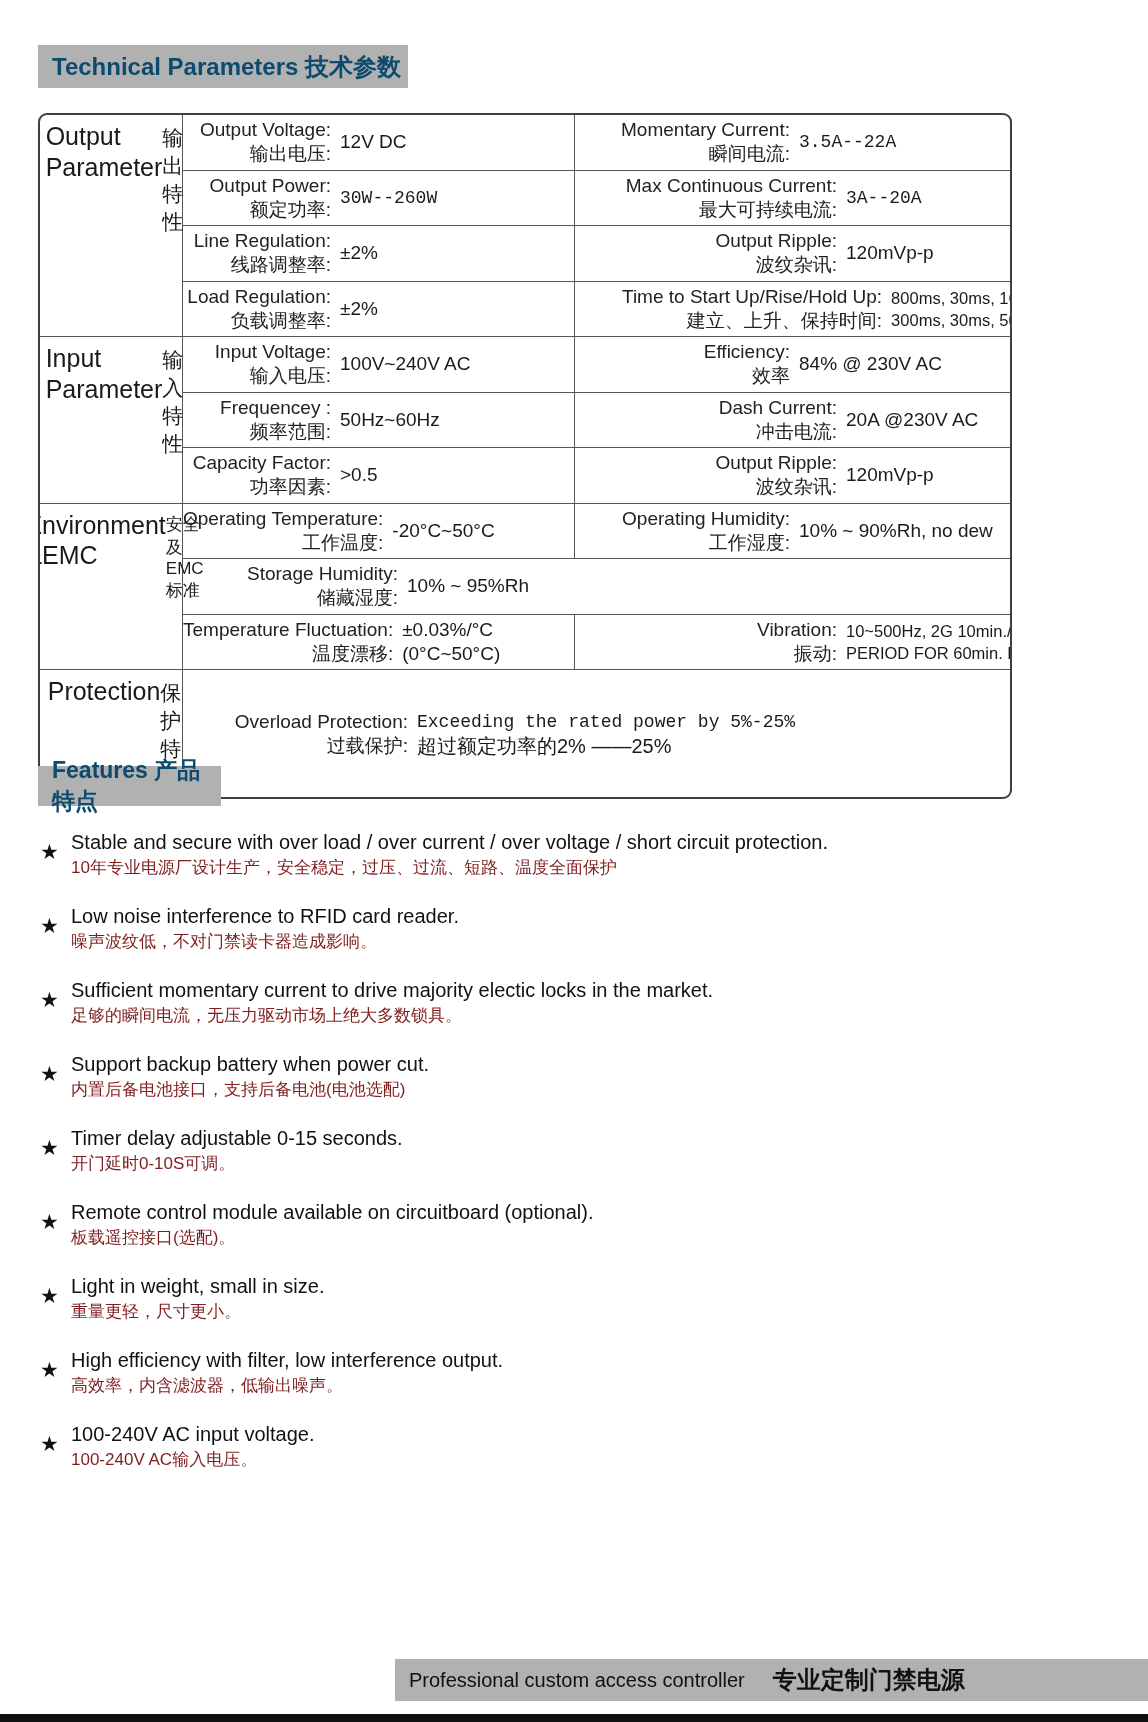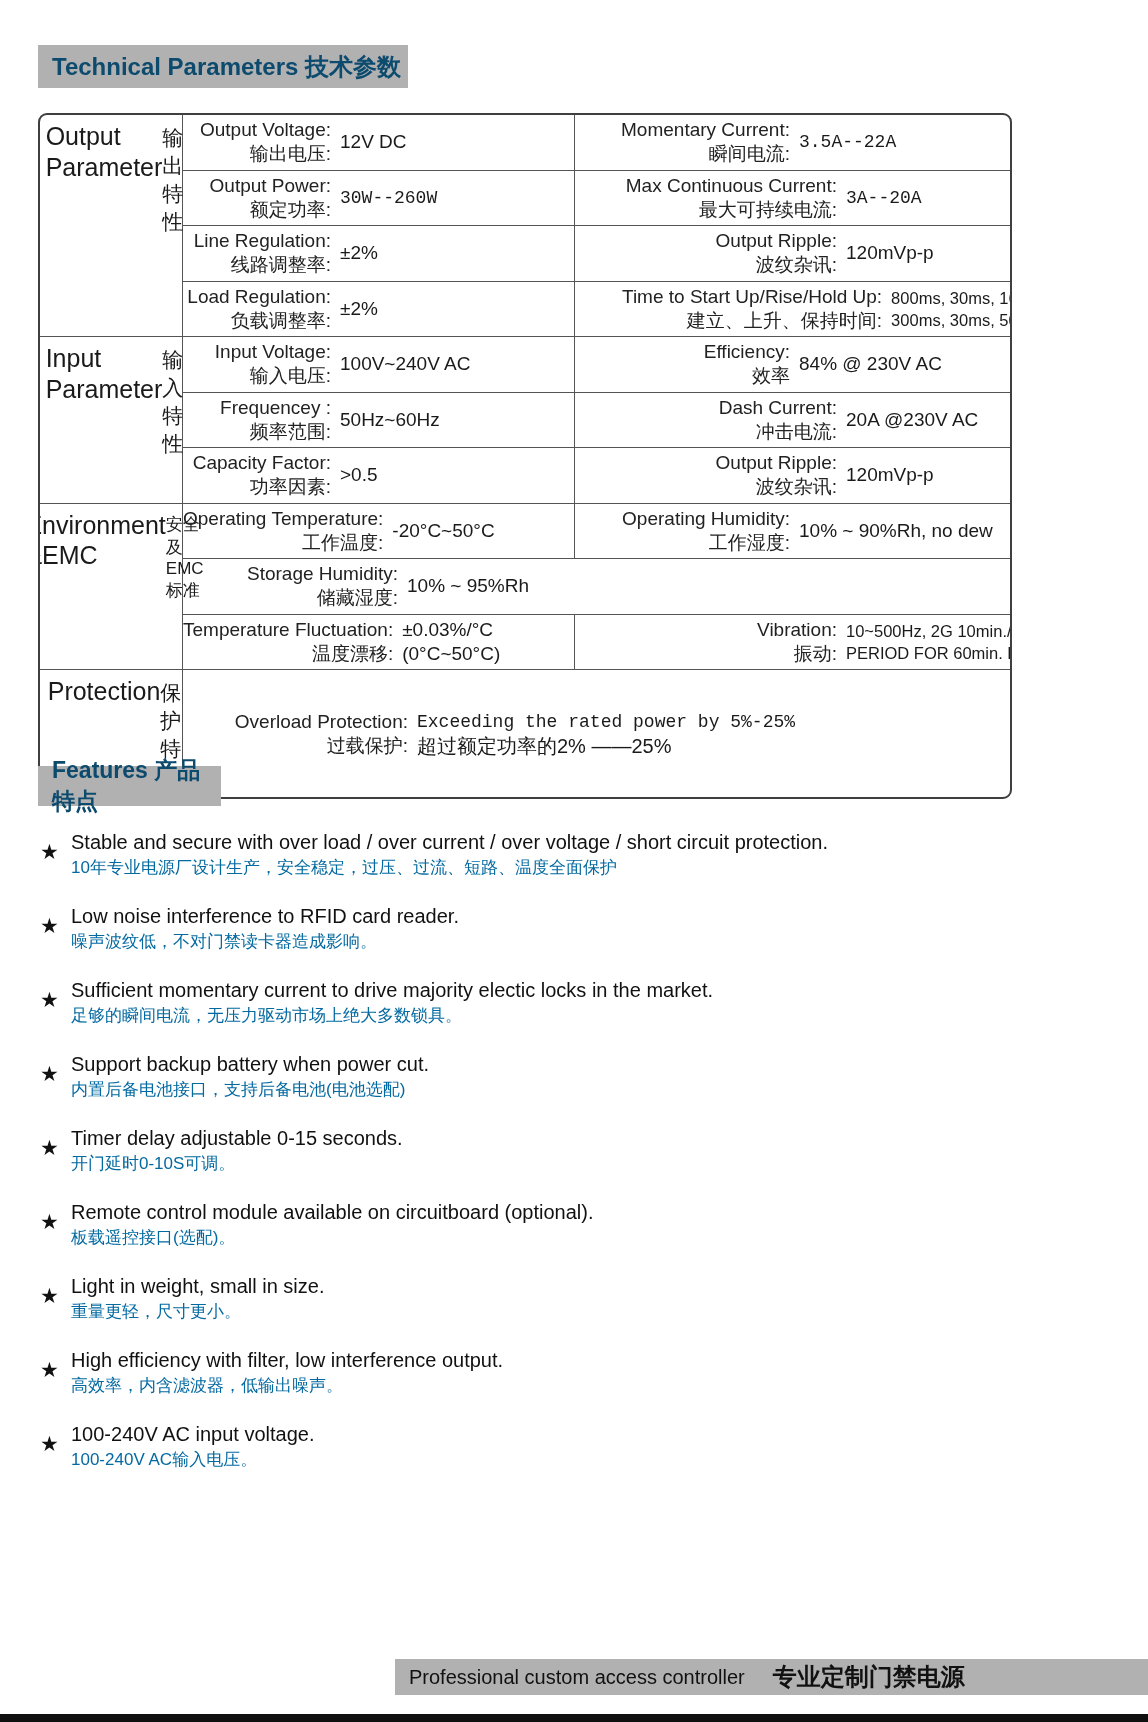--- a/index.html
+++ b/index.html
@@ -42,24 +42,24 @@
   .v.mono { font-family:"Liberation Mono","DejaVu Sans Mono",monospace; font-size:18px; }
 
   .prot-content { flex:1; display:flex; align-items:center; min-height:59px; }
   .prot-content .labels { min-width:225px; }
   .prot-content .v.cn { font-size:20px; }
 
   .features { position:absolute; left:40px; top:829px; width:1070px; }
   .feature { display:flex; margin-bottom:23px; }
   .star { width:31px; flex-shrink:0; font-size:21px; padding-top:11px; color:#111; }
   .f-en { font-size:20px; line-height:27px; color:#111; }
-  .f-cn { font-size:17px; line-height:24px; color:#0369a1; }
+  .f-cn { font-size:17px; line-height:24px; color:#7f1d1d; }
 
   .footer-bar {
-    position:absolute; left:395px; top:1659px; width:753px; height:36px; background:#b1b1b1;
+    position:absolute; left:395px; top:1659px; width:753px; height:42px; background:#b1b1b1;
     display:flex; align-items:center; padding-left:14px; box-sizing:border-box; color:#111;
   }
   .footer-en { font-size:20px; font-weight:500; }
   .footer-cn { font-size:24px; font-weight:bold; margin-left:28px; }
   .bottom-line { position:absolute; left:0; top:1714px; width:1148px; height:8px; background:#101010; }
 </style>
 </head>
 <body>
 
 <div class="page">

